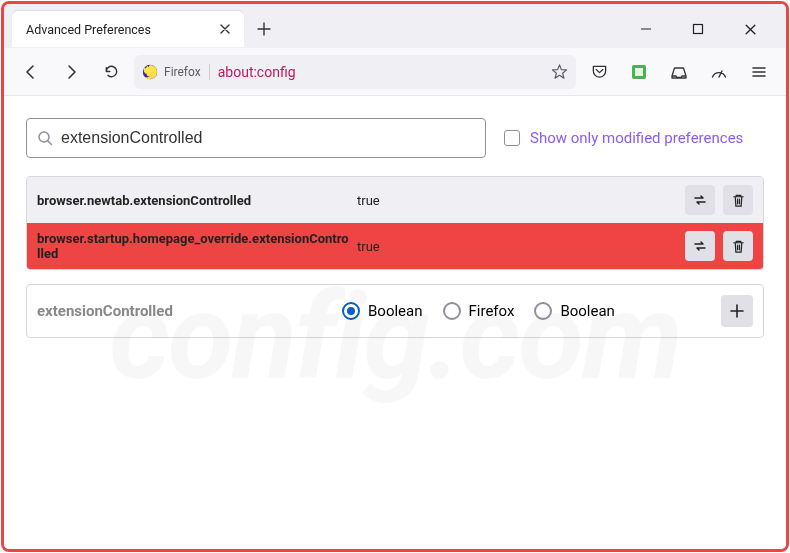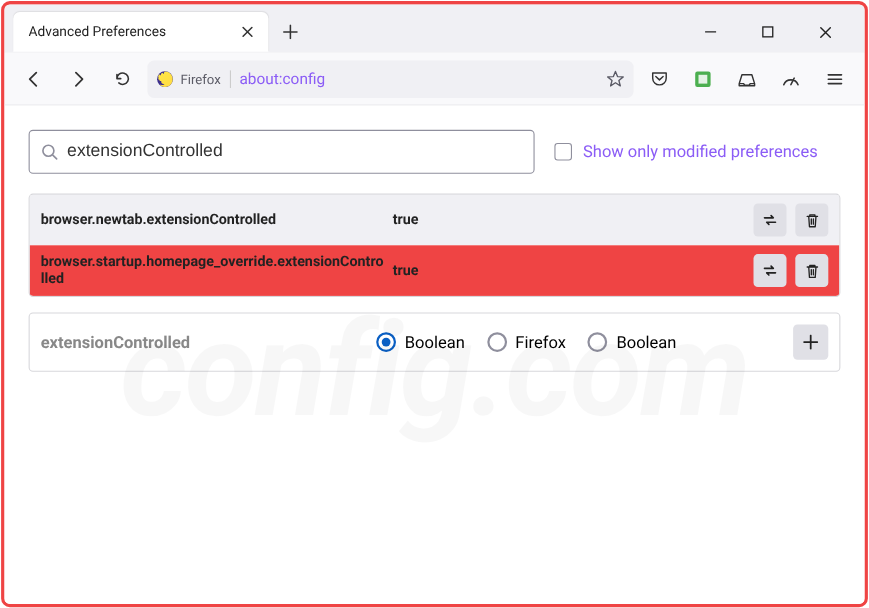--- a/index.html
+++ b/index.html
@@ -64,21 +64,21 @@
     border-radius:6px;
     display:flex;
     align-items:center;
     padding: 0 8px;
     gap:8px;
     font-size:14px;
     color:#222;
   }
   .urlbar-identity { display:flex; align-items:center; gap:6px; padding-right:8px; border-right:1px solid #ccc;}
   .ff-icon { width:16px; height:16px; }
-  .urlbar-text { flex:1; color:#8b5cf6; }
+  .urlbar-text { flex:1; color:#be185d; }
   .star-btn { color:#5b5b66; cursor:pointer;}
   .toolbar-icon { width:34px; height:34px; display:flex; align-items:center; justify-content:center; color:#333; cursor:pointer;}
   
   .content {
     flex:1;
     padding: 22px;
     background:#fff;
     position:relative;
   }
   
@@ -108,21 +108,21 @@
   .pref-row {
     display:flex;
     align-items:center;
     min-height:42px;
     padding: 8px 10px;
     font-size:13px;
   }
   .pref-row.odd { background:#f0f0f4; }
   .pref-row.even { background:#ef4444; }
   .pref-name { font-weight:700; color:#222; width:320px; word-break:break-all; padding-right:6px;}
-  .pref-val { font-weight:700; color:#222; flex:1; }
+  .pref-val { font-weight:400; color:#222; flex:1; }
   .pref-actions { display:flex; gap:8px; }
   .pref-btn { width:30px; height:30px; background:#e0e0e6; border-radius:4px; display:flex;align-items:center;justify-content:center; cursor:pointer; color:#222;}
   
   .new-pref {
     margin-top:14px;
     border:1px solid #d7d7db;
     border-radius:4px;
     display:flex;
     align-items:center;
     padding: 10px;

